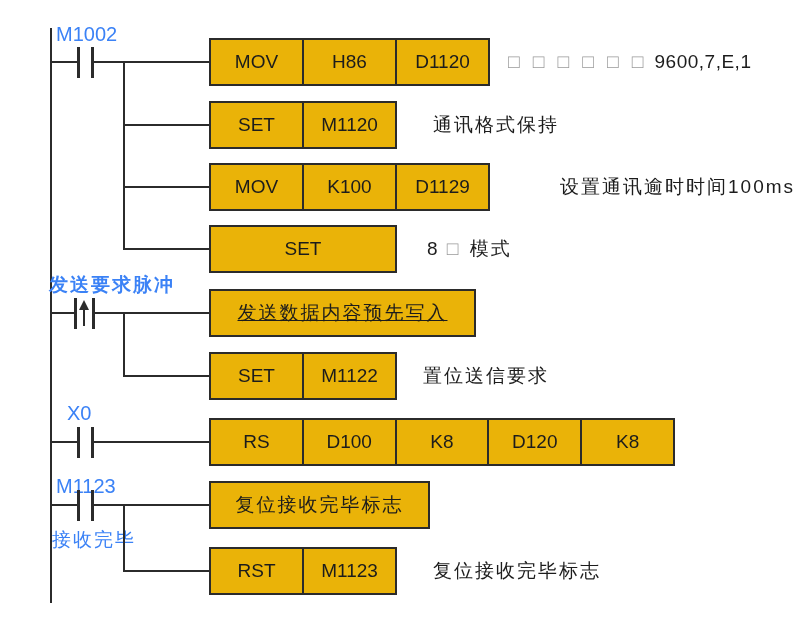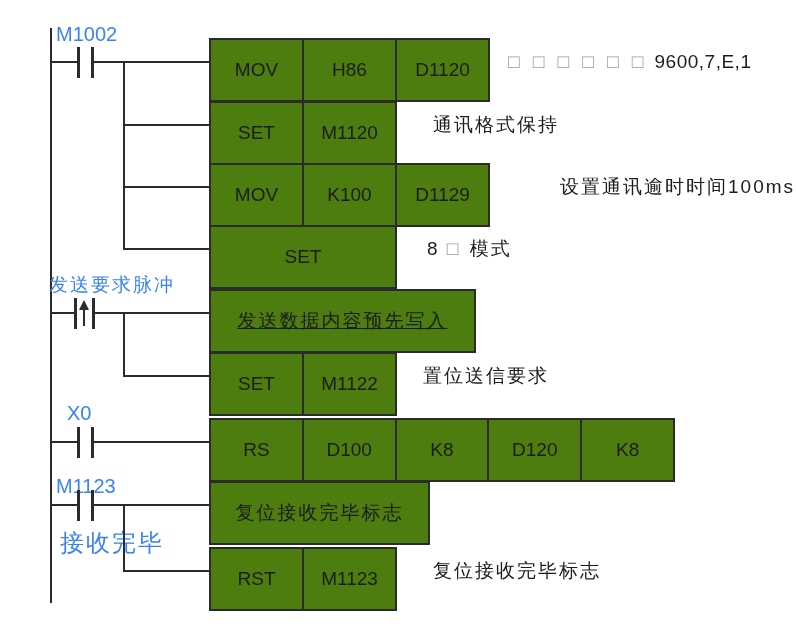--- a/index.html
+++ b/index.html
@@ -16,22 +16,22 @@
   .wire-v { position: absolute; width: 2px; background: #2b2b2b; }
   .contact-bar { position: absolute; width: 3px; height: 31px; background: #2b2b2b; }
   .arrow-head {
     position: absolute; width: 0; height: 0;
     border-left: 5px solid transparent;
     border-right: 5px solid transparent;
     border-bottom: 10px solid #2b2b2b;
   }
   .arrow-stem { position: absolute; width: 2px; background: #2b2b2b; }
   .ibox {
-    position: absolute; display: flex; height: 64px;
-    border: 2px solid #2b2b2b; background: #4d7c0f; box-sizing: border-box;
+    position: absolute; display: flex; height: 48px;
+    border: 2px solid #2b2b2b; background: #eab308; box-sizing: border-box;
   }
   .cell {
     flex: 1; display: flex; align-items: center; justify-content: center;
     border-right: 2px solid #2b2b2b;
     font-size: 19px; color: #1c1c1c; white-space: nowrap;
   }
   .cell:last-child { border-right: none; }
   .cn { letter-spacing: 2px; }
   .label {
     position: absolute; font-size: 20px; color: #3b82f6; white-space: nowrap;
@@ -87,21 +87,21 @@
 
   <div class="ibox" style="left:209px;top:225px;width:188px;">
     <div class="cell">SET</div>
   </div>
   <div class="comment" style="left:427px;top:237px;">
     <span>8</span>
     <span class="muted">□</span>
     <span>模式</span>
   </div>
 
-  <div class="label cn" style="left:49px;top:272px;font-size:19px;">发送要求脉冲</div>
+  <div class="label cn" style="left:49px;top:272px;font-size:19px;font-weight:bold;">发送要求脉冲</div>
   <div class="wire-h" style="left:51px;top:312px;width:24px;"></div>
   <div>
     <div class="contact-bar" style="left:74px;top:298px;"></div>
     <div class="contact-bar" style="left:92px;top:298px;"></div>
     <div class="arrow-head" style="left:79px;top:300px;"></div>
     <div class="arrow-stem" style="left:83px;top:308px;height:18px;"></div>
   </div>
   <div class="wire-h" style="left:95px;top:312px;width:114px;"></div>
   <div class="wire-v" style="left:123px;top:312px;height:65px;"></div>
   <div class="wire-h" style="left:124px;top:375px;width:85px;"></div>
@@ -132,21 +132,21 @@
     <div class="cell">K8</div>
   </div>
 
   <div class="label" style="left:56px;top:475px;">M1123</div>
   <div class="wire-h" style="left:51px;top:504px;width:27px;"></div>
   <div>
     <div class="contact-bar" style="left:77px;top:490px;"></div>
     <div class="contact-bar" style="left:91px;top:490px;"></div>
   </div>
   <div class="wire-h" style="left:94px;top:504px;width:115px;"></div>
-  <div class="label cn" style="left:60px;top:527px;font-size:24px;">接收完毕</div>
+  <div class="label cn" style="left:52px;top:527px;font-size:19px;">接收完毕</div>
   <div class="wire-v" style="left:123px;top:504px;height:68px;"></div>
   <div class="wire-h" style="left:124px;top:570px;width:85px;"></div>
 
   <div class="ibox" style="left:209px;top:481px;width:221px;">
     <div class="cell cn">复位接收完毕标志</div>
   </div>
 
   <div class="ibox" style="left:209px;top:547px;width:188px;">
     <div class="cell">RST</div>
     <div class="cell">M1123</div>

